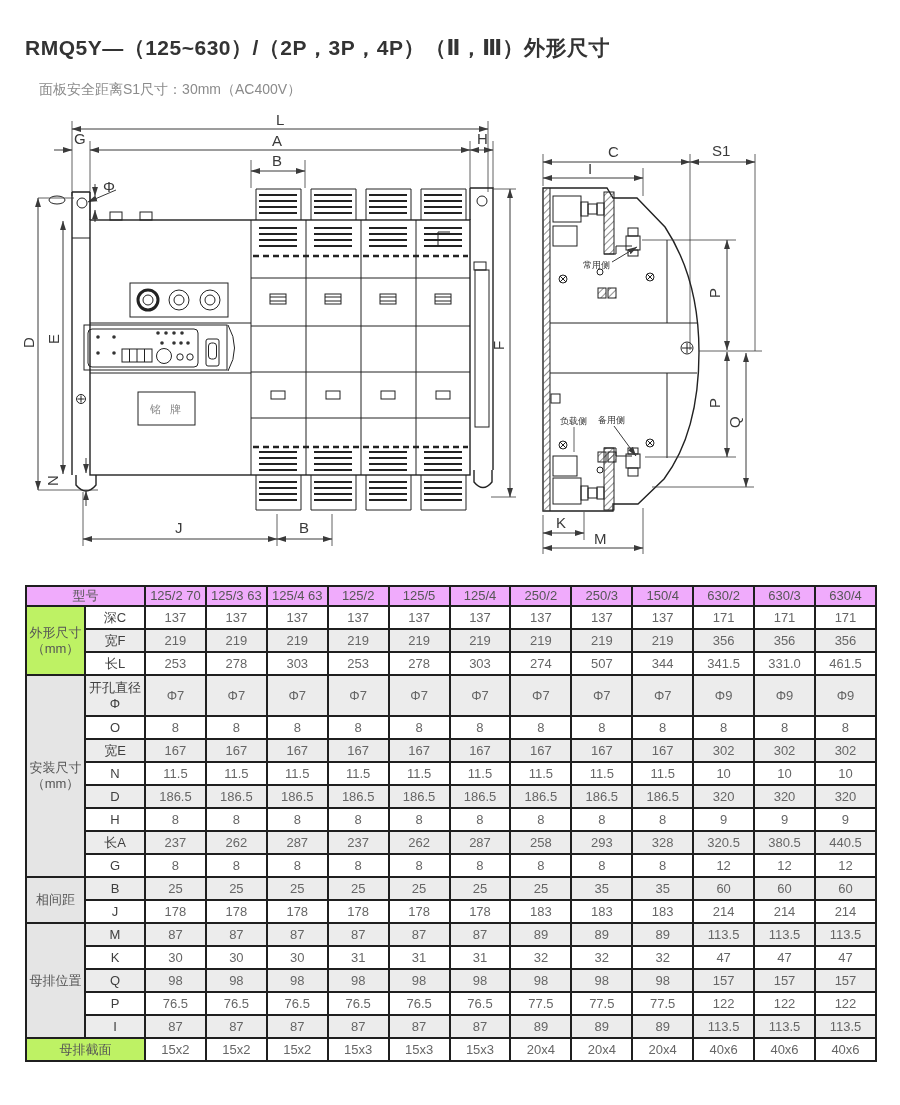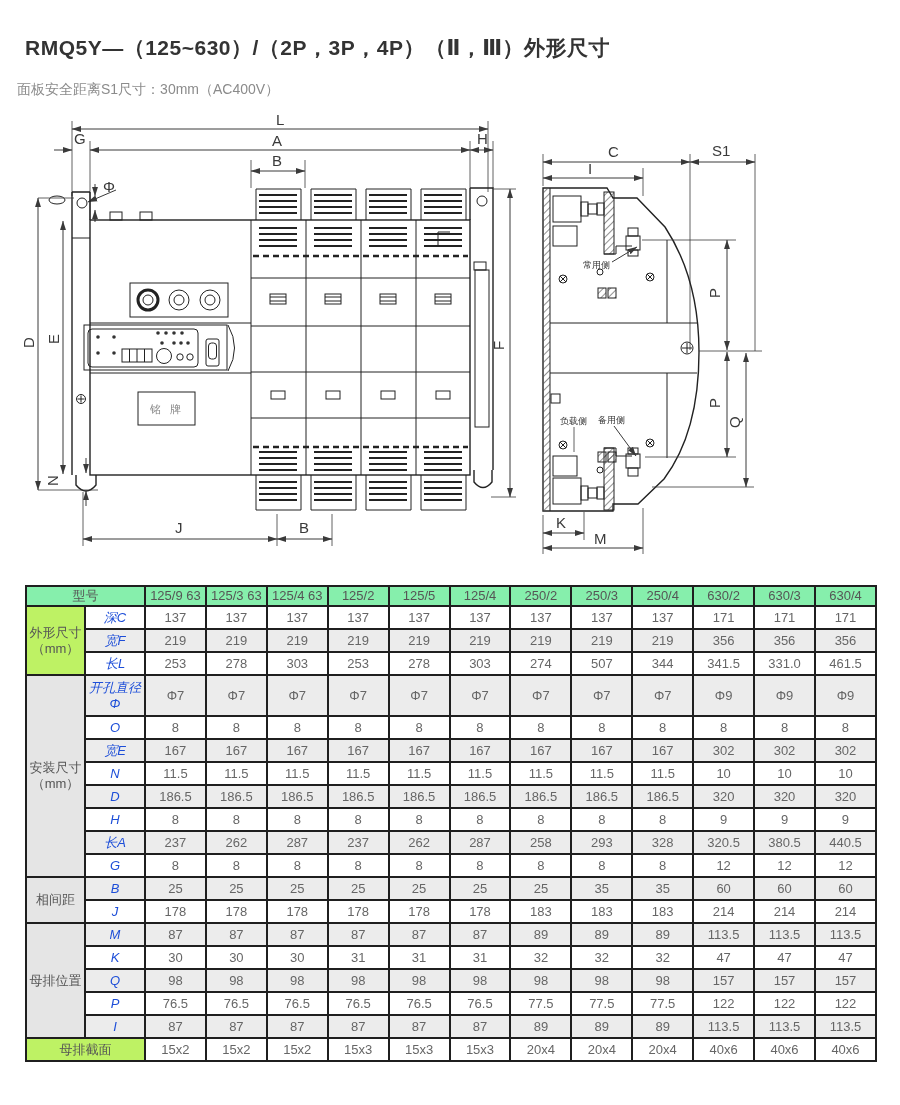--- a/index.html
+++ b/index.html
@@ -1,37 +1,37 @@
 <!DOCTYPE html>
 <html><head>
 <meta charset="utf-8">
 <style>
   html,body{margin:0;padding:0;background:#fff;width:900px;height:1105px;overflow:hidden;
             font-family:"Liberation Sans","DejaVu Sans",sans-serif;}
   .page{position:relative;width:900px;height:1105px;background:#fff;padding-left:26px;}
   .title{position:absolute;left:25px;top:34px;font-size:21px;font-weight:bold;color:#333;letter-spacing:.5px;white-space:nowrap;}
-  .subtitle{position:absolute;left:17px;top:81px;font-size:14px;color:#8b8b8b;}
+  .subtitle{position:absolute;left:39px;top:81px;font-size:14px;color:#8b8b8b;}
   svg.drawing{position:absolute;left:0;top:110px;}
   
   .bl{stroke:#222;stroke-width:1.4;fill:none}
   .tl{stroke:#222;stroke-width:1;fill:none}
   .vent{stroke:#222;stroke-width:2;fill:none}
   .dim{stroke:#3a3a3a;stroke-width:1;fill:none}
   .ext{stroke:#3a3a3a;stroke-width:.8;fill:none}
   .dsh{stroke:#222;stroke-width:2.4;fill:none;stroke-dasharray:6 4}
   text.dl{font-size:15px;fill:#3a3a3a}
   text.cn{font-size:9px;fill:#333}
   
   table.spec{position:absolute;left:25px;top:585px;width:852px;border-collapse:collapse;table-layout:fixed;
              font-size:13px;color:#666;}
   table.spec th,table.spec td{border:2px solid #1f1f1f;text-align:center;vertical-align:middle;
              padding:0 1px;height:21px;line-height:1.2;font-weight:normal;overflow:hidden;}
-  table.spec th{background:#86efac;color:#555;font-size:13px;height:18px;}
+  table.spec th{background:#f0abfc;color:#555;font-size:13px;height:18px;}
   table.spec td.group{background:#bef264;color:#555;}
-  table.spec td.sub{color:#1d4ed8;font-style:italic;}
+  table.spec td.sub{color:#404040;}
   table.spec tr.z td{background:#ececec;}
   table.spec tr.z td.group{background:#e5e5e5;}
   table.spec tr.tall td{height:39px;}
 </style>
 </head>
 <body>
 
 <div class="page">
   <div class="title">RMQ5Y—（125~630）/（2P，3P，4P）（Ⅱ，Ⅲ）外形尺寸</div>
   <div class="subtitle">面板安全距离S1尺寸：30mm（AC400V）</div>
@@ -302,29 +302,29 @@
   </svg>
 
   <table class="spec">
     <colgroup>
         <col style="width:59px">
         <col style="width:60px">
       </colgroup>
   <thead>
         <tr>
           <th colspan="2">型号</th>
-          <th>125/9 63</th>
+          <th>125/2 70</th>
           <th>125/3 63</th>
           <th>125/4 63</th>
           <th>125/2</th>
           <th>125/5</th>
           <th>125/4</th>
           <th>250/2</th>
           <th>250/3</th>
-          <th>250/4</th>
+          <th>150/4</th>
           <th>630/2</th>
           <th>630/3</th>
           <th>630/4</th>
         </tr>
       </thead>
       <tbody>
         <tr>
           <td rowspan="3" class="group">外形尺寸（mm）</td>
           <td class="sub">深C</td>
           <td>137</td>

